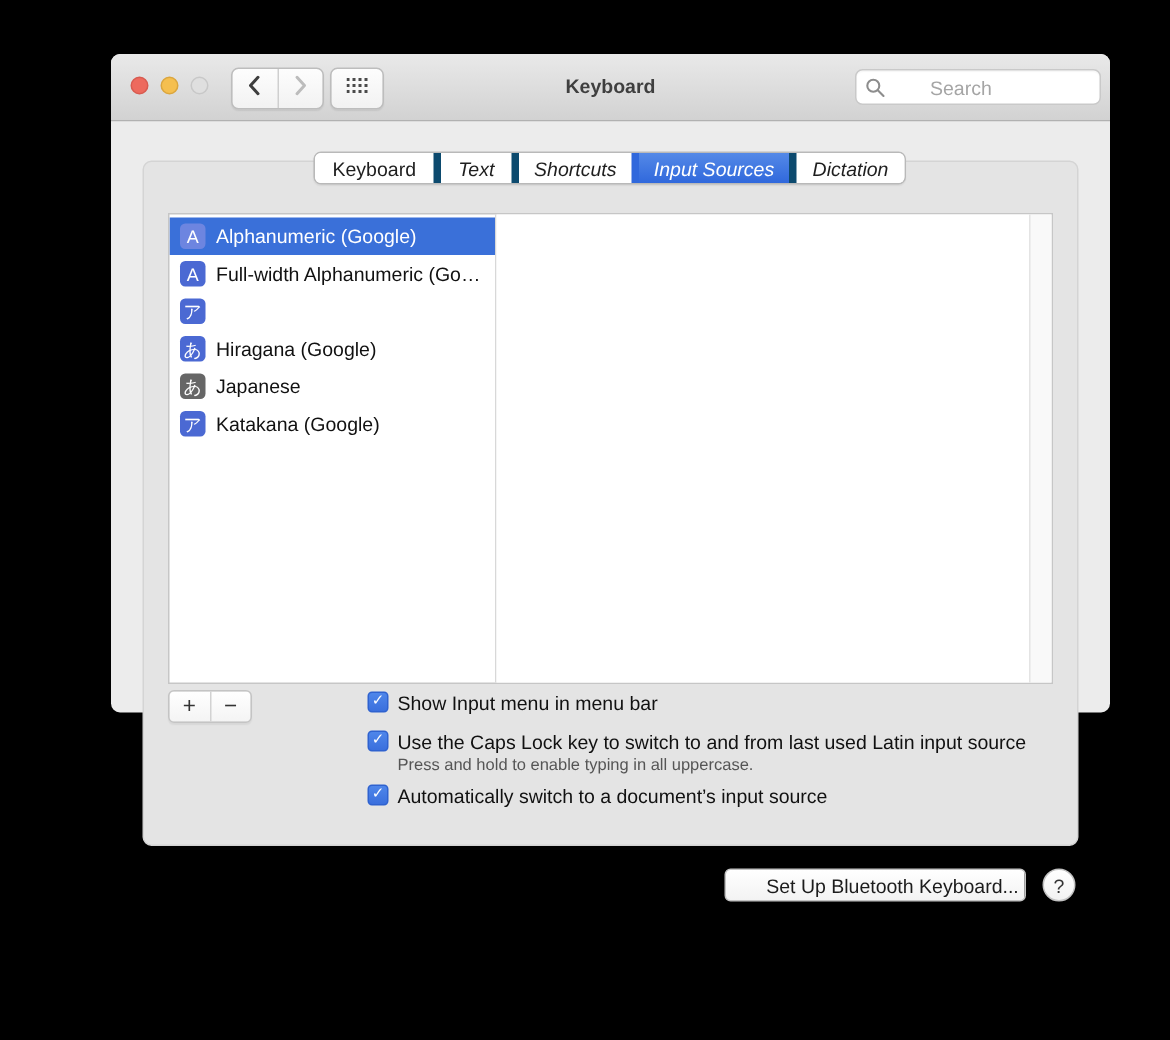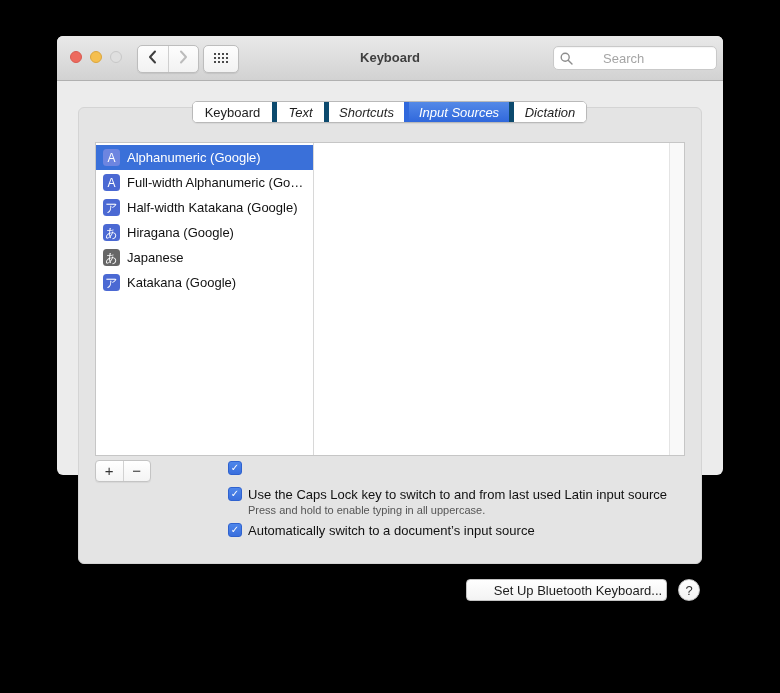--- a/index.html
+++ b/index.html
@@ -2,21 +2,21 @@
 <html><head>
 <meta charset="utf-8">
 <style>
   html,body{margin:0;padding:0;}
   body{
     width:780px;height:693px;background:#000;position:relative;overflow:hidden;
     font-family:"Liberation Sans","DejaVu Sans",sans-serif;
     -webkit-font-smoothing:antialiased;
   }
   .window{
-    position:absolute;left:57px;top:36px;width:666px;height:439px;
+    position:absolute;left:74px;top:36px;width:666px;height:439px;
     background:#ececec;border-radius:6px;
     box-shadow:0 28px 70px rgba(0,0,0,.65),0 2px 10px rgba(0,0,0,.45);
   }
   
   .titlebar{
     position:absolute;left:0;top:0;right:0;height:44px;
     background:linear-gradient(#e9e9e9,#d2d2d2);
     border-bottom:1px solid #b1b1b1;border-radius:6px 6px 0 0;
   }
   .tl{position:absolute;top:15px;width:12px;height:12px;border-radius:50%;box-sizing:border-box;}
@@ -211,21 +211,20 @@
         <span class="srclabel">Alphanumeric (Google)</span>
       </div>
 
       <div class="srcrow">
         <span class="srcicon" style="background: rgb(75, 105, 211);">A</span>
         <span class="srclabel">Full-width Alphanumeric (Google)</span>
       </div>
 
       <div class="srcrow">
         <span class="srcicon" style="background: rgb(75, 105, 211);">ア</span>
-        <span class="srclabel">Half-width Katakana (Google)</span>
       </div>
 
       <div class="srcrow">
         <span class="srcicon" style="background: rgb(75, 105, 211);">あ</span>
         <span class="srclabel">Hiragana (Google)</span>
       </div>
 
       <div class="srcrow">
         <span class="srcicon" style="background: rgb(102, 102, 102);">あ</span>
         <span class="srclabel">Japanese</span>
@@ -247,20 +246,21 @@
     </div>
     <div class="pmbtn">
       <span>−</span>
     </div>
   </div>
 
   <div class="optrow r0">
     <span class="cbox">
       <span>✓</span>
     </span>
+    <span class="optlabel">Show Input menu in menu bar</span>
   </div>
 
   <div class="optrow r1">
     <span class="cbox">
       <span>✓</span>
     </span>
     <span class="optlabel">Use the Caps Lock key to switch to and from last used Latin input source</span>
   </div>
 
   <div class="optnote">Press and hold to enable typing in all uppercase.</div>

